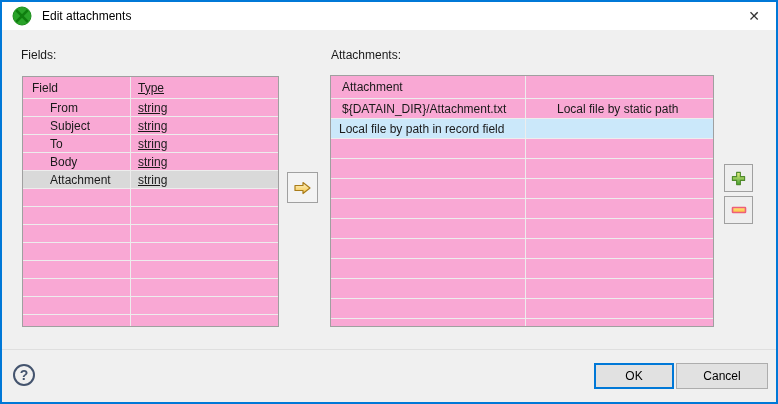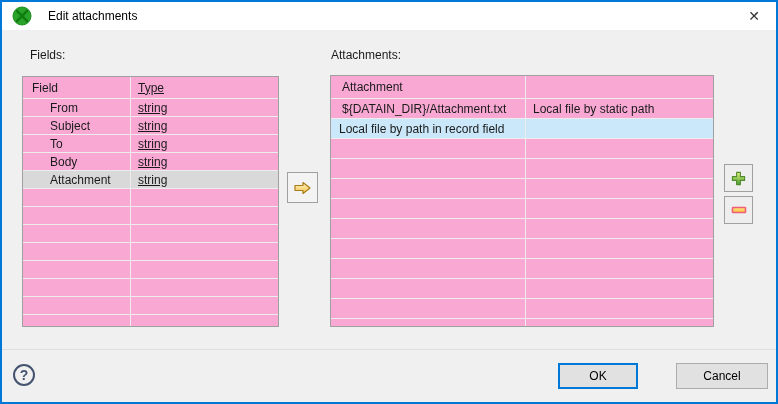--- a/index.html
+++ b/index.html
@@ -9,41 +9,41 @@
     border:2px solid #0078d7; background:#f0f0f0;
     font-family:"Liberation Sans", sans-serif; font-size:12px; color:#1a1a1a;
     overflow:hidden;
   }
   
   .titlebar {
     position:absolute; top:0; left:0; right:0; height:28px;
     background:#ffffff; display:flex; align-items:center;
   }
   .titlebar .logo { width:20px; height:20px; margin-left:10px; flex:0 0 auto; }
-  .titlebar .title { margin-left:16px; font-size:12px; color:#000; }
+  .titlebar .title { margin-left:10px; font-size:12px; color:#000; }
   .close-btn {
     position:absolute; top:0; right:0; width:44px; height:28px;
     display:flex; align-items:center; justify-content:center;
     font-size:14px; color:#333; cursor:default;
   }
   
   .group-label { position:absolute; color:#1a1a1a; }
-  .lbl-fields { left:28px; top:46px;text-align:center; }
+  .lbl-fields { left:19px; top:46px;text-align:center; }
   .lbl-attachments { left:329px; top:46px;text-align:right; }
   
   .tbl {
     position:absolute; background:#f9a8d4; border:1px solid #a0a0a0;
     overflow:hidden;
   }
   .tbl-fields { left:20px; top:74px; width:257px; height:251px; }
   .tbl-attachments { left:328px; top:73px; width:384px; height:252px; }
   .thead { display:flex; height:22px; align-items:center; border-bottom:1px solid #ededed; }
   .tbl-attachments .thead { height:23px; }
   .trow { display:flex; height:18px; align-items:center; border-bottom:1px solid #ededed; }
-  .tbl-attachments .trow { height:20px; }
+  .tbl-attachments .trow { height:20px;gap:24px; }
   .trow.sel-gray { background:#d9d9d9; }
   .trow.sel-blue { background:#cbe8fa; }
   .cell { white-space:nowrap; overflow:hidden; position:relative; z-index:2; }
   
   .tbl-fields .c1 { width:107px; padding-left:9px; }
   .tbl-fields .trow .c1 { padding-left:27px; }
   .tbl-fields .c2 { flex:1; padding-left:8px;text-decoration:underline; }
   
   .tbl-attachments .c1 { width:194px; padding-left:11px; }
   .tbl-attachments .c2 { flex:1; padding-left:8px; }
@@ -66,21 +66,21 @@
     display:flex; align-items:center; justify-content:center;
     color:#44546e; font-weight:bold; font-size:14px; padding:0;
     font-family:"Liberation Sans", sans-serif;
   }
   .push-btn {
     position:absolute; top:361px; height:26px; background:#e1e1e1;
     border:1px solid #adadad; font-family:"Liberation Sans", sans-serif;
     font-size:12px; color:#000; display:flex; align-items:center; justify-content:center;
     padding:0;
   }
-  .btn-ok { left:556px; width:80px; border:2px solid #0078d7; }
+  .btn-ok { left:592px; width:80px; border:2px solid #0078d7; }
   .btn-cancel { left:674px; width:92px; }
 </style>
 </head>
 <body>
 
 <div class="window">
 
   <div class="titlebar">
     <svg class="logo" viewBox="0 0 20 20">
       <circle cx="10" cy="10" r="9" fill="#29a329"></circle>

